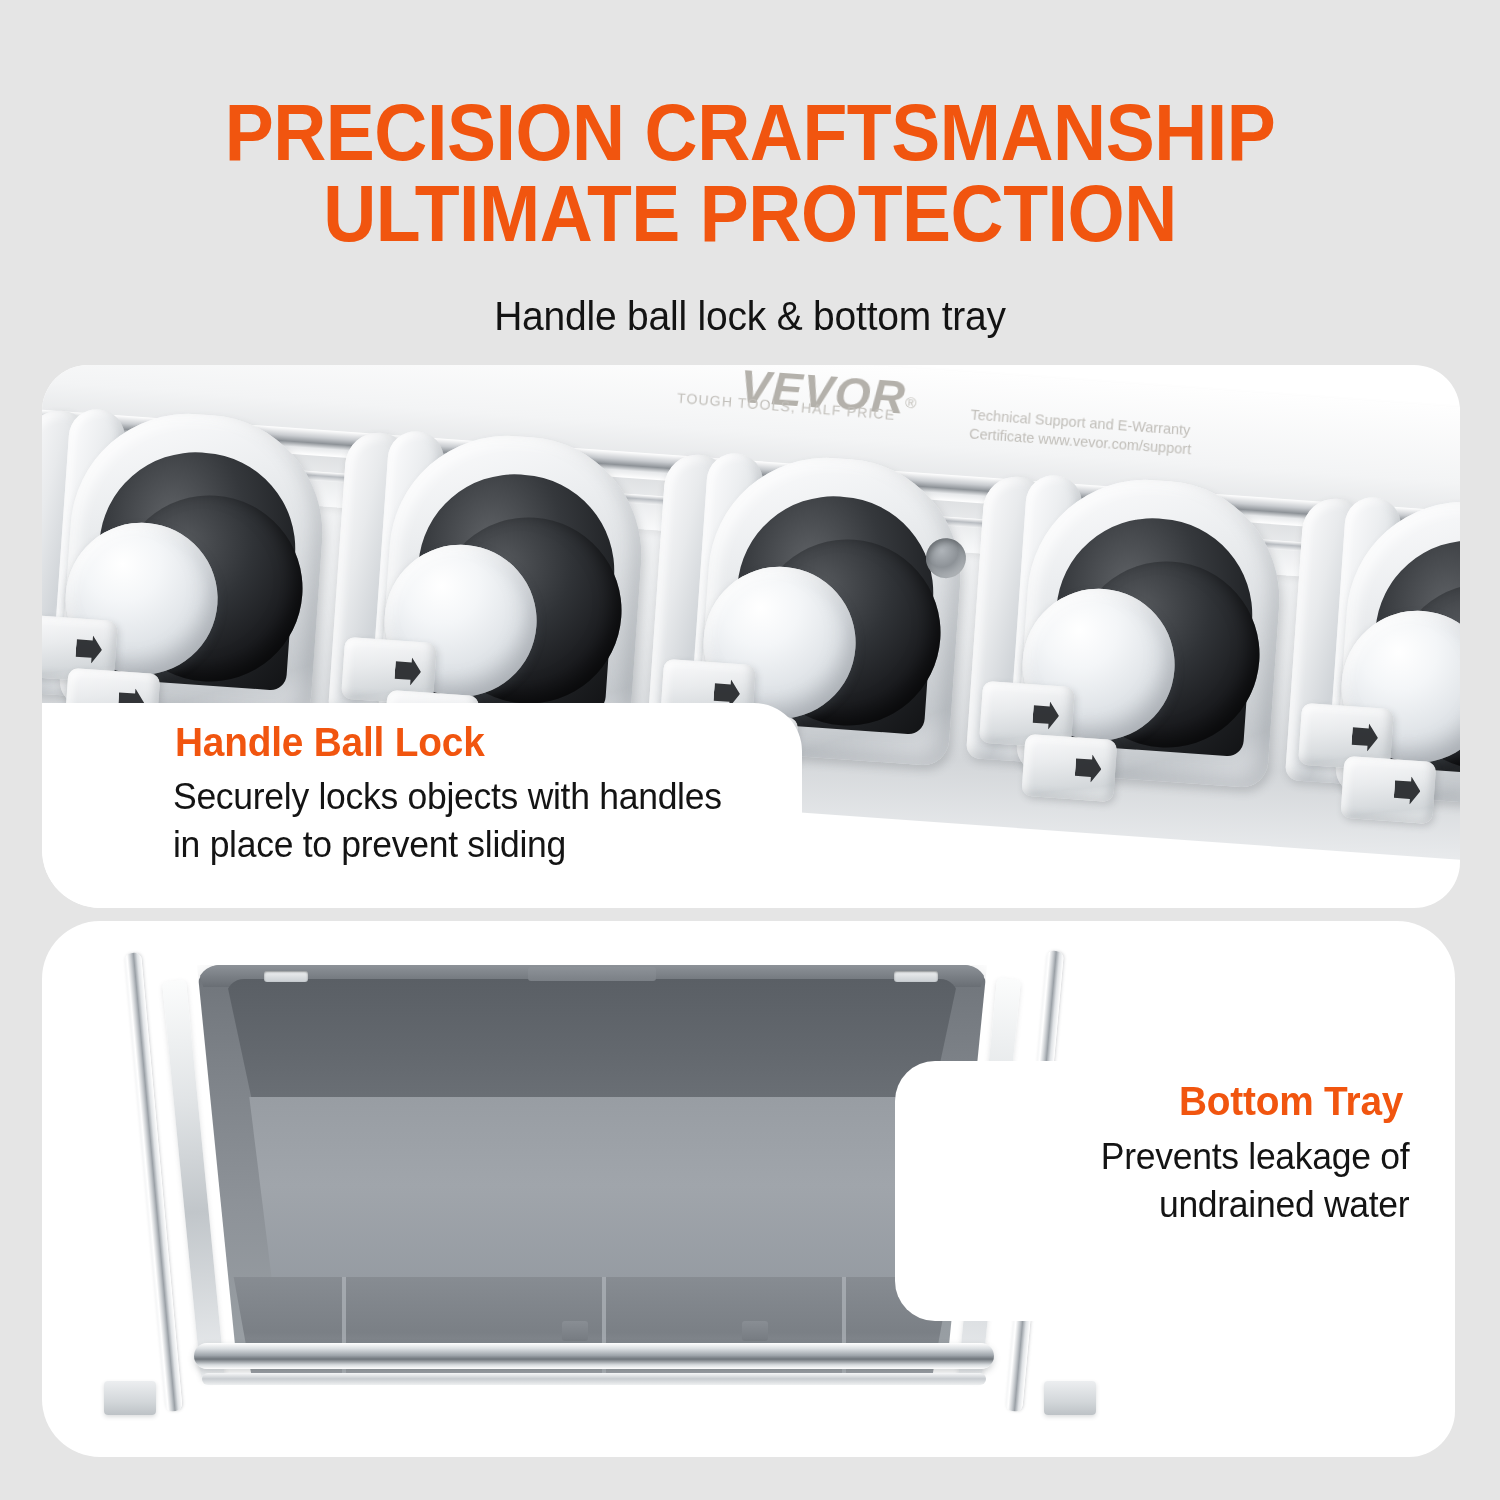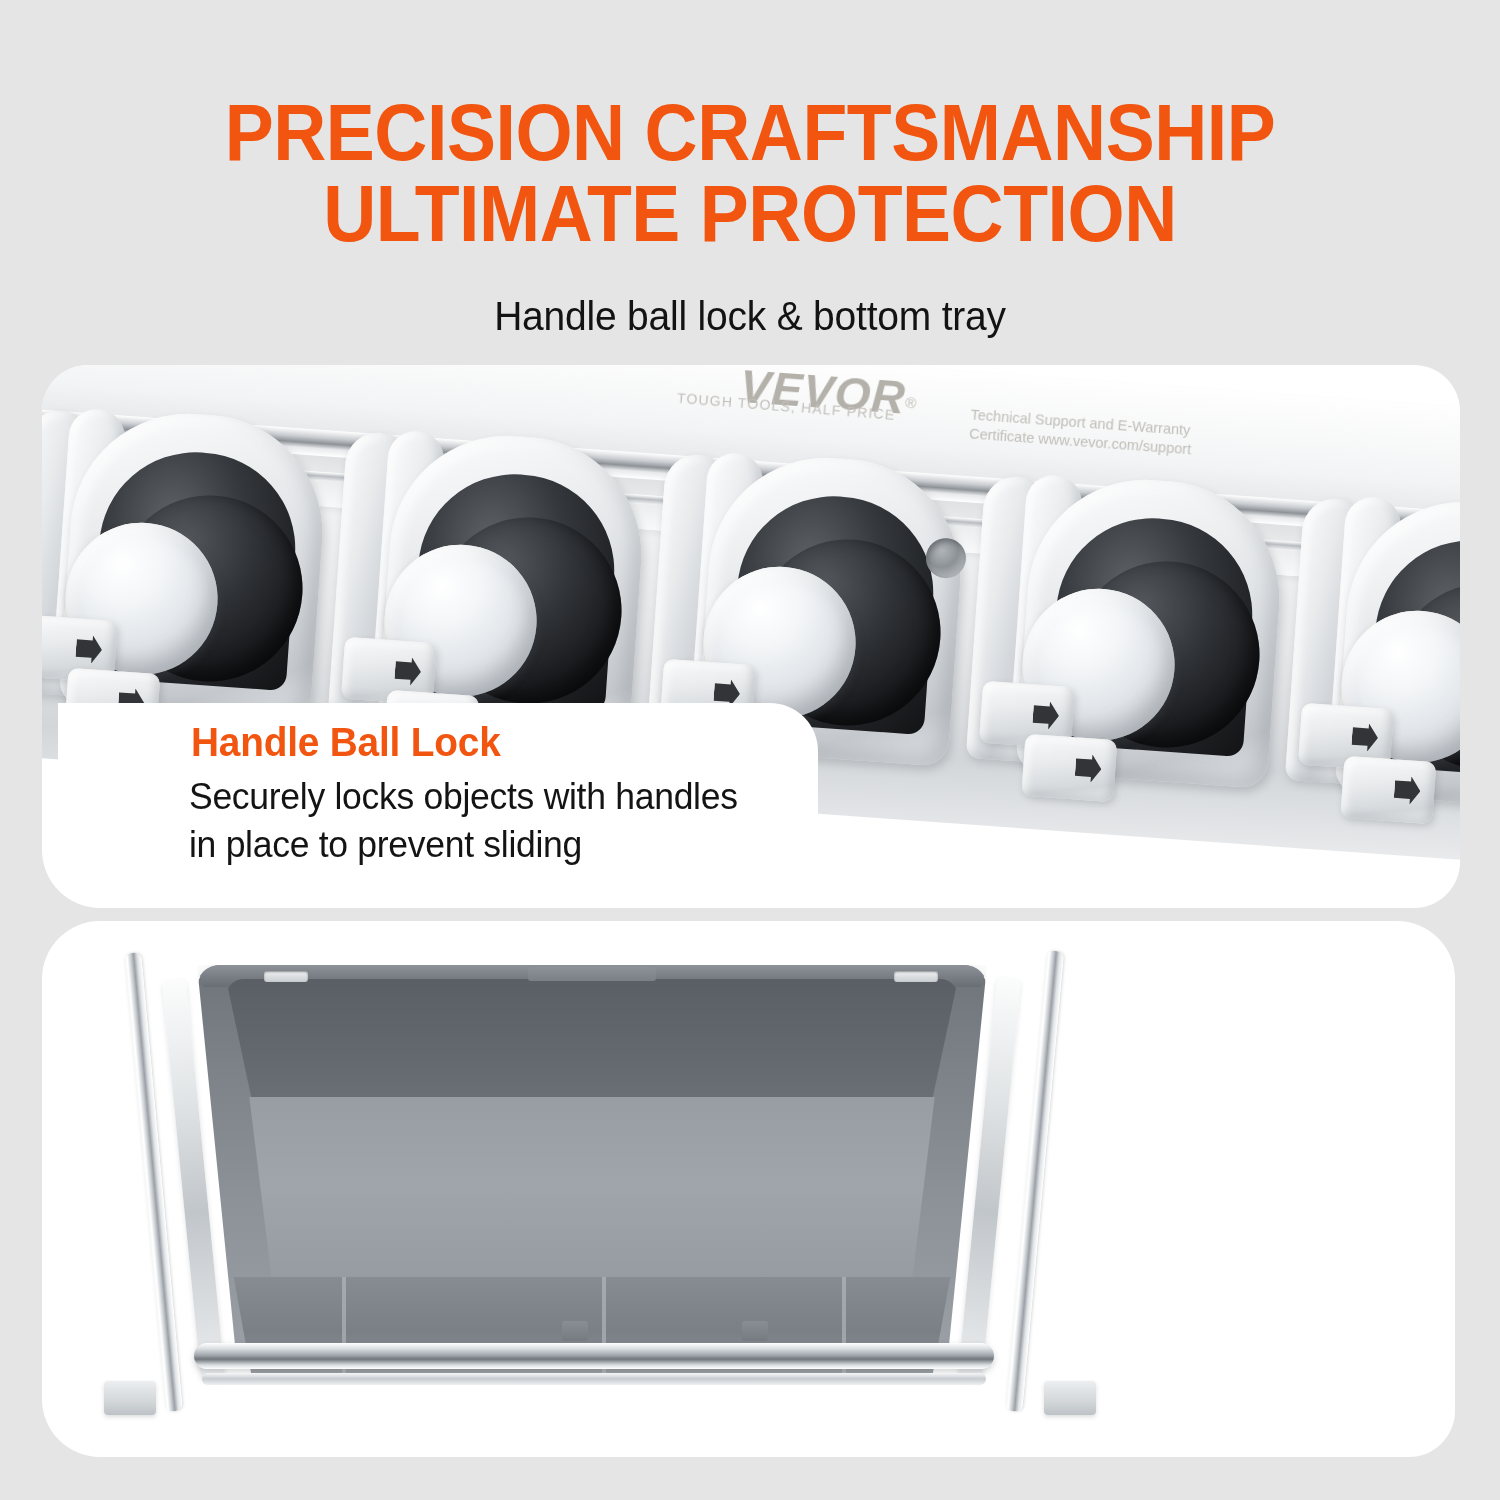--- a/index.html
+++ b/index.html
@@ -173,21 +173,21 @@
     opacity:.92;
   }
   .screw-hole{
     position:absolute;width:40px;height:40px;border-radius:50%;
     background:radial-gradient(circle at 38% 32%,#b0b5ba 0%,#8d9297 45%,#cfd3d6 100%);
     box-shadow:inset 2px 3px 6px rgba(60,64,68,.5);
   }
 
   
   .caption1{
-    position:absolute;left:16px;bottom:0;width:760px;height:205px;
+    position:absolute;left:0;bottom:0;width:760px;height:205px;
     background:#ffffff;
     border-radius:0 48px 0 58px;
   }
   .cap-title{
     font-weight:bold;font-size:40px;color:#f1550f;letter-spacing:-0.2px;
     transform:scaleX(0.97);transform-origin:0 0;
   }
   .cap-body{
     font-size:37px;color:#141414;line-height:48px;letter-spacing:-0.3px;
     transform:scaleX(0.96);transform-origin:0 0;
@@ -414,13 +414,18 @@
     <div class="tray-clip" style="left:520px;top:400px;"></div>
     <div class="tray-clip" style="left:700px;top:400px;"></div>
 
     <div class="crossbar"></div>
     <div class="crossbar2"></div>
 
     <div class="leg-foot" style="left:62px;top:460px;"></div>
     <div class="leg-foot" style="left:1002px;top:460px;"></div>
   </div>
 
+  <div class="caption2">
+    <div class="cap-title c2-title">Bottom Tray</div>
+    <div class="cap-body c2-body">Prevents leakage of
+undrained water</div>
+  </div>
 </div>
 
 </body></html>

